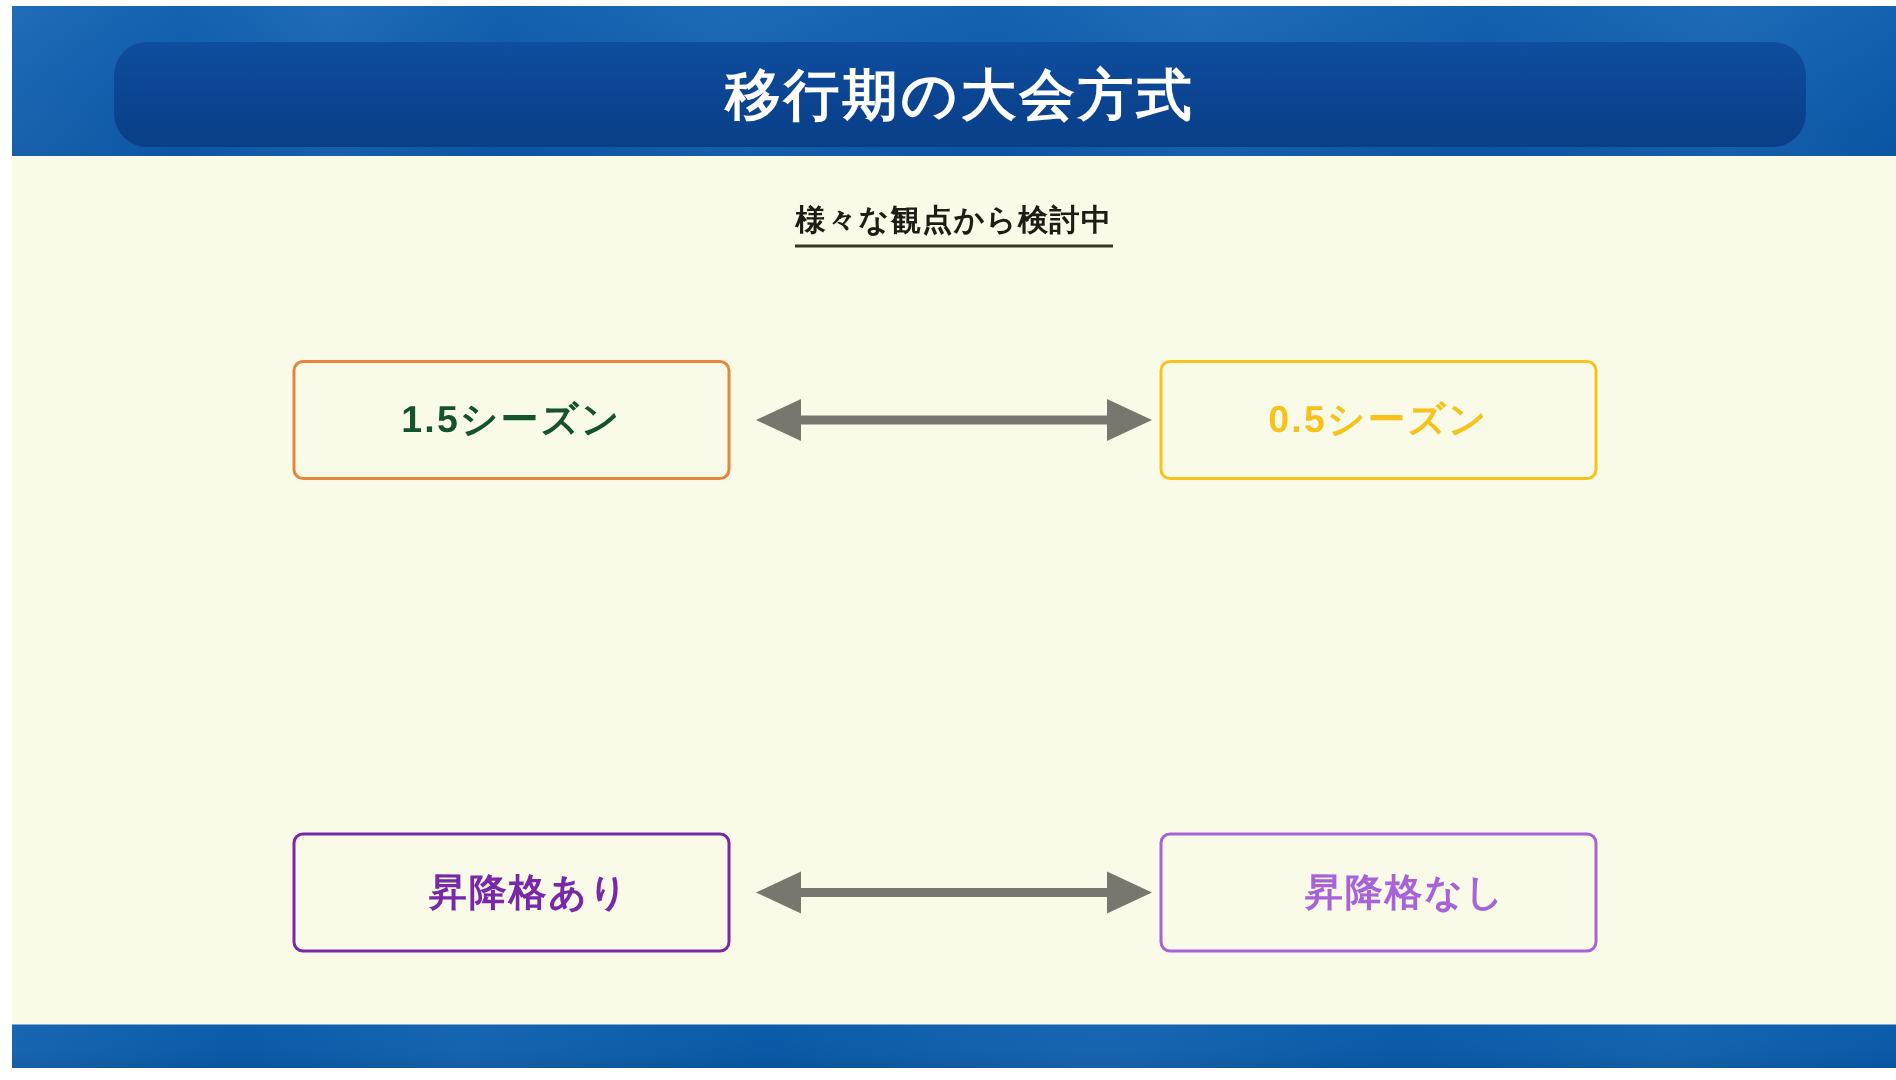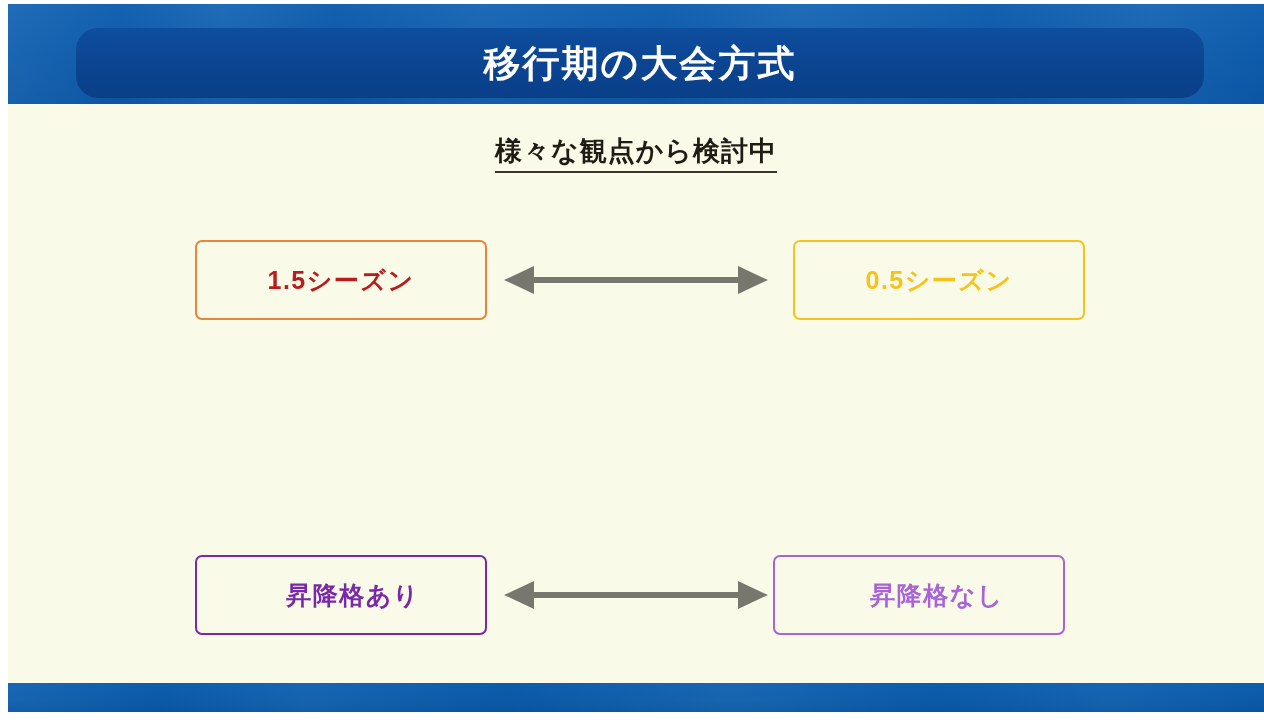--- a/index.html
+++ b/index.html
@@ -76,21 +76,21 @@
 
   .subtitle-wrap {
     position: absolute;
     left: 0;
     top: 32px;
     width: 100%;
     text-align: center;
   }
   .subtitle {
     display: inline-block;
-    font-size: 27px;
+    font-size: 20px;
     font-weight: bold;
     color: #1F1C14;
     letter-spacing: 1px;
     border-bottom: 2px solid #3A352A;
     padding-bottom: 4px;
     line-height: 1.15;
   }
 
   
   .rows {
@@ -159,30 +159,30 @@
   <div class="body-area">
 
     <div class="subtitle-wrap">
       <span class="subtitle">様々な観点から検討中</span>
     </div>
 
     <div class="rows">
 
       <div class="opt-row row-0">
         <div class="opt-box left" style="border-color: rgb(232, 132, 60);">
-          <span class="opt-label" style="color: #b91c1c;">1.5シーズン</span>
+          <span class="opt-label" style="color: #14532d;">1.5シーズン</span>
         </div>
         <div class="arrow">
           <svg width="264" height="32" viewBox="0 0 264 32" xmlns="http://www.w3.org/2000/svg">
             <polygon points="0,16 30,2 30,30" fill="#77776E"></polygon>
             <polygon points="264,16 234,2 234,30" fill="#77776E"></polygon>
             <rect x="28" y="13" width="208" height="6" fill="#77776E"></rect>
           </svg>
         </div>
-        <div class="opt-box right" style="border-color: rgb(247, 195, 26); margin-left: 20px;">
+        <div class="opt-box right" style="border-color: rgb(247, 195, 26);">
           <span class="opt-label" style="color: rgb(247, 195, 26);">0.5シーズン</span>
         </div>
       </div>
 
 
       <div class="opt-row row-2">
         <div class="opt-box left" style="border-color: rgb(120, 40, 168); padding-left: 24px;">
           <span class="opt-label" style="color: rgb(120, 40, 168);">昇降格あり</span>
         </div>
         <div class="arrow">

